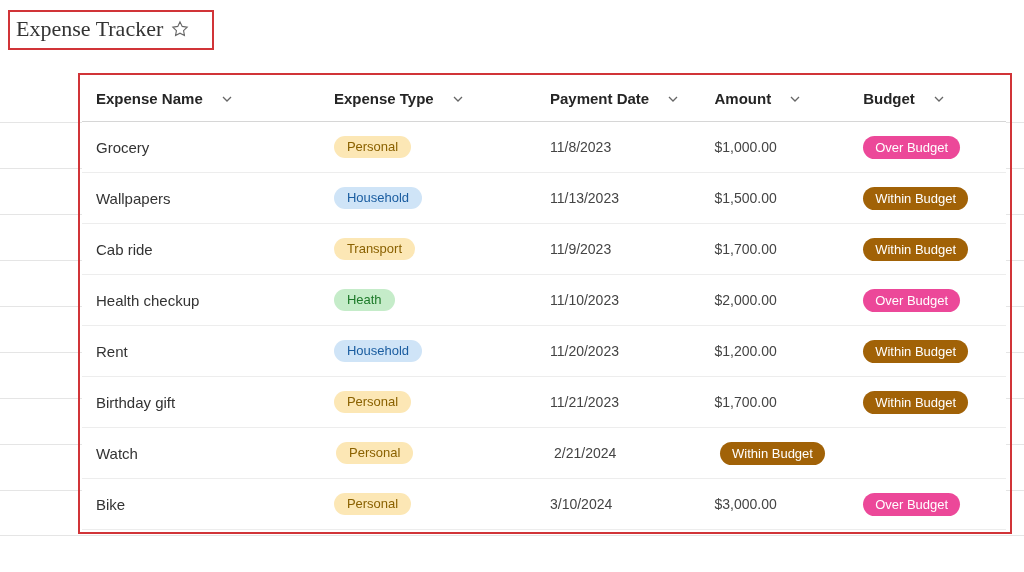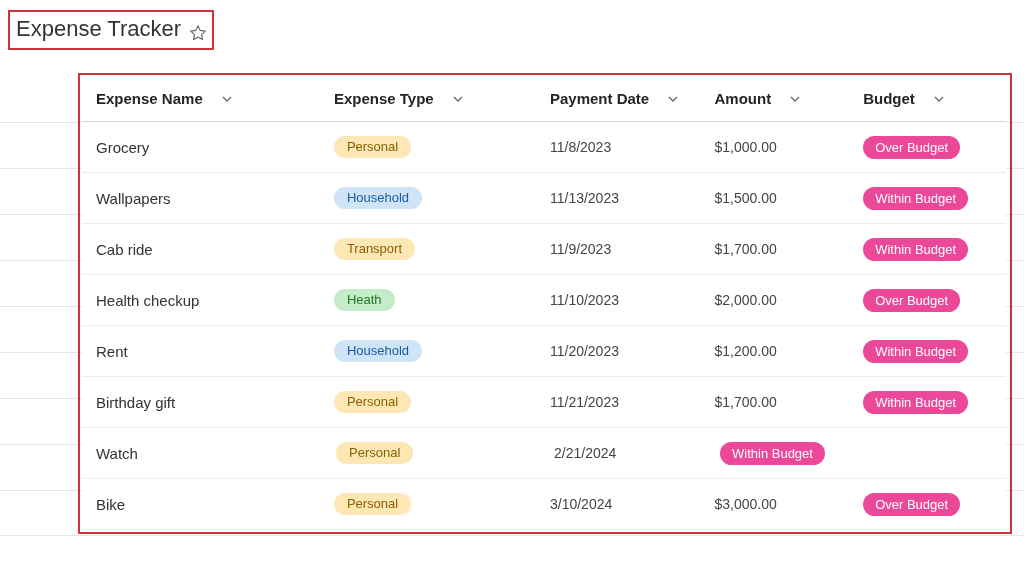--- a/index.html
+++ b/index.html
@@ -13,22 +13,23 @@
       width: 1024px;
       height: 572px;
       position: relative;
       color: #333;
     }
     .page-title-wrap {
       position: absolute;
       top: 16px;
       left: 16px;
       display: flex;
-      align-items: flex-end;
+      align-items: center;
       gap: 8px;
+      font-family: Liberation Serif, serif;
     }
     .page-title {
       font-size: 22px;
       font-weight: 400;
       color: #333;
     }
     .star-icon {
       width: 18px;
       height: 18px;
       display: inline-flex;
@@ -141,21 +142,21 @@
     .budget-pill {
       display: inline-flex;
       align-items: center;
       padding: 4px 12px;
       border-radius: 15px;
       font-size: 13px;
       color: #fff;
       white-space: nowrap;
     }
     .over { background: #ec4899; }
-    .within { background: #ec4899; }
+    .within { background: #a16207; }
   </style>
 </head>
 <body>
 
 <div class="bg-lines">
   <div class="bg-line"></div>
     <div class="bg-line"></div>
     <div class="bg-line"></div>
     <div class="bg-line"></div>
   <div class="bg-line"></div>

